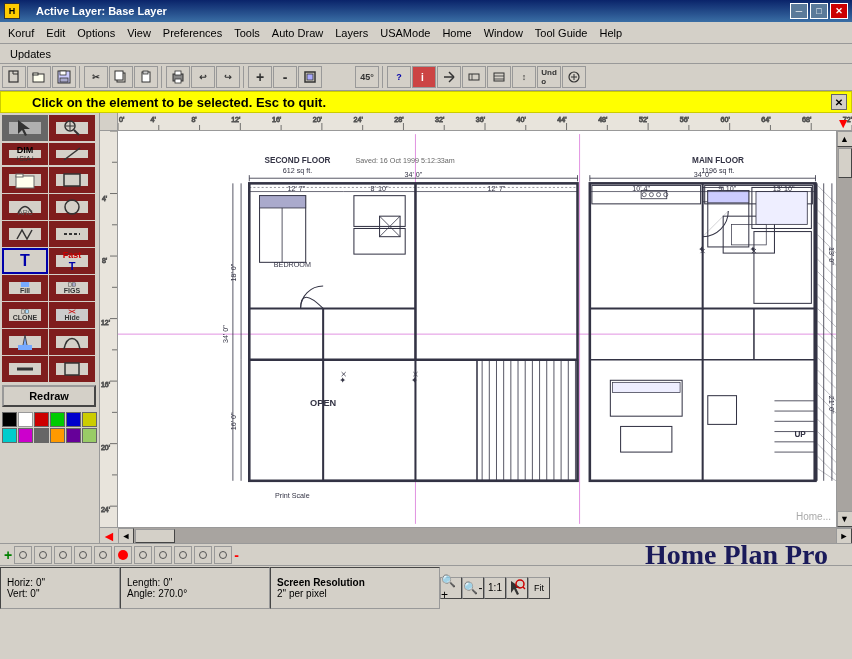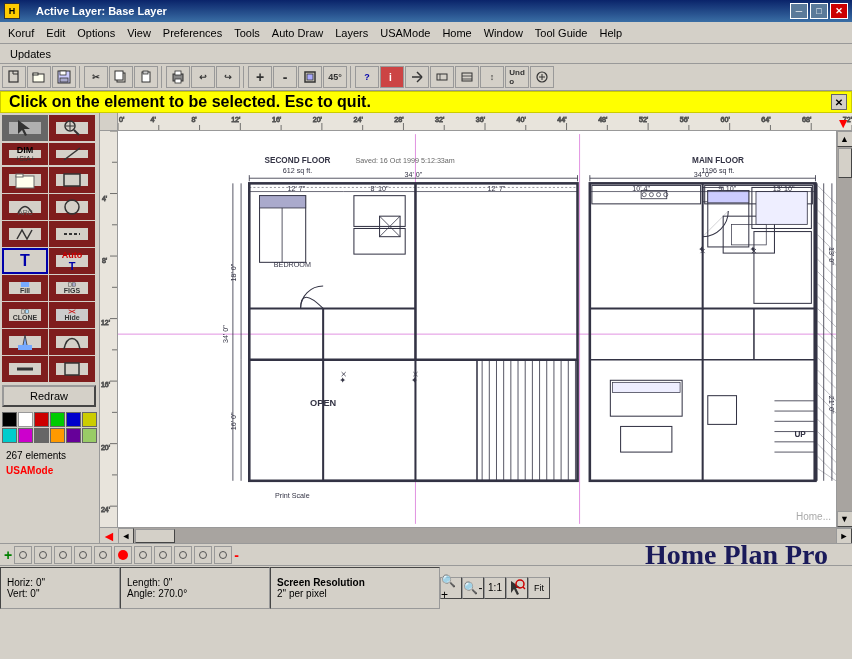--- a/index.html
+++ b/index.html
@@ -150,21 +150,21 @@
       font-size: 9px; font-weight: bold; color: #000;
       text-align: center; line-height: 1;
     }
 
     
     .redraw-btn {
       width: 94px; height: 22px;
       background: #d4d0c8;
       border: 2px outset #999;
       display: flex; align-items: center; justify-content: center;
-      cursor: pointer; font-size: 11px; font-weight: normal; color: #000;
+      cursor: pointer; font-size: 11px; font-weight: bold; color: #000;
       margin: 2px 0;
     }
 
     
     .color-swatches {
       display: grid;
       grid-template-columns: repeat(6, 15px);
       gap: 1px;
       margin-top: 2px;
     }
@@ -461,21 +461,21 @@
 
   <div class="toolbar-group">
     <div class="tb-btn" title="Zoom In" style="font-size:14px; font-weight:bold;">+</div>
     <div class="tb-btn" title="Zoom Out" style="font-size:14px; font-weight:bold;">-</div>
     <div class="tb-btn" title="Fit">
       <svg viewBox="0 0 14 14">
           <rect x="2" y="2" width="10" height="10" fill="none" stroke="#333" stroke-width="1.5"></rect>
           <rect x="4" y="4" width="6" height="6" fill="#aaf" stroke="#333" stroke-width="0.8"></rect>
         </svg>
     </div>
-    <div class="tb-btn" title="Rotate" style="font-size:9px;">45°</div>
+    <div class="tb-btn" title="Rotate" style="font-size:9px;margin-left:32px;">45°</div>
   </div>
 
   <div class="toolbar-group">
     <div class="tb-btn" title="Help" style="font-weight:bold; color:#00a;">?</div>
     <div class="tb-btn" title="Info" style="font-size:10px; background:#c44;">
       <svg viewBox="0 0 14 14">
           <rect x="0" y="0" width="14" height="14" fill="#c44"></rect>
           <text x="4" y="11" fill="white" font-size="10">i</text>
         </svg>
     </div>
@@ -505,21 +505,21 @@
       <svg viewBox="0 0 14 14">
           <circle cx="7" cy="7" r="5" fill="none" stroke="#333" stroke-width="1.2"></circle>
           <line x1="4" y1="7" x2="10" y2="7" stroke="#333" stroke-width="1"></line>
           <line x1="7" y1="4" x2="7" y2="10" stroke="#333" stroke-width="1"></line>
         </svg>
     </div>
   </div>
 </div>
 
 <div id="notification-bar">
-  <span style="font-weight:bold; font-size:16px;">Click on the element to be selected.  Esc to quit.</span>
+  <span style="font-weight:bold; font-size:13px;margin-left:23px;">Click on the element to be selected.  Esc to quit.</span>
   <div class="close-x">✕</div>
 </div>
 
 <div id="main-area" style="height: 430px;">
 
   <div id="left-toolbar" style="width:100px;">
 
     <div class="left-tool-row">
       <div class="lt-btn active" title="Select">
         <svg width="20" height="20" viewBox="0 0 20 20">
@@ -585,21 +585,21 @@
       <div class="lt-btn">
         <svg width="20" height="18" viewBox="0 0 20 18">
             <line x1="2" y1="9" x2="18" y2="9" stroke="#333" stroke-width="2" stroke-dasharray="3,2"></line>
           </svg>
       </div>
     </div>
 
     <div class="left-tool-row">
       <div class="lt-btn" style="font-size:16px; font-weight:bold; color:#00a; border:2px solid #00a;">T</div>
       <div class="lt-btn" style="flex-direction:column;">
-        <span style="font-size:9px; color:#c00; font-weight:bold;">Auto</span>
+        <span style="font-size:9px; color:#c00; font-weight:bold;">Fast</span>
         <span style="font-size:11px; font-weight:bold; color:#00a;">T</span>
       </div>
     </div>
 
     <div class="left-tool-row">
       <div class="lt-btn" style="flex-direction:column;">
         <svg width="20" height="12" viewBox="0 0 20 12">
             <rect x="0" y="0" width="20" height="12" fill="#7af"></rect>
           </svg>
         <span style="font-size:7px; font-weight:bold;">Fill</span>
@@ -667,24 +667,20 @@
       <div class="swatch" style="background:#00c;"></div>
       <div class="swatch" style="background:#cc0;"></div>
       <div class="swatch" style="background:#0cc;"></div>
       <div class="swatch" style="background:#c0c;"></div>
       <div class="swatch" style="background:#666;"></div>
       <div class="swatch" style="background:#f90;"></div>
       <div class="swatch" style="background:#609;"></div>
       <div class="swatch" style="background:#9c6;"></div>
     </div>
 
-    <div style="margin-top:4px;">
-      <div class="elements-count">267 elements</div>
-      <div class="usa-mode">USAMode</div>
-    </div>
 
   </div>
 
   <div id="canvas-area">
 
     <div id="ruler-top">
       <div class="ruler-corner"></div>
       <div class="ruler-h-content">
         
         <div style="position:absolute; top:0; right:0; color:red; font-size:14px; padding:2px;">▼</div>

